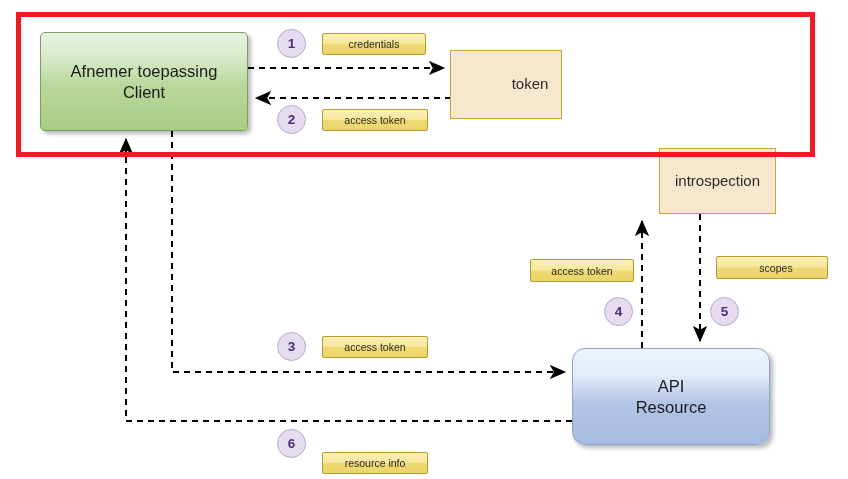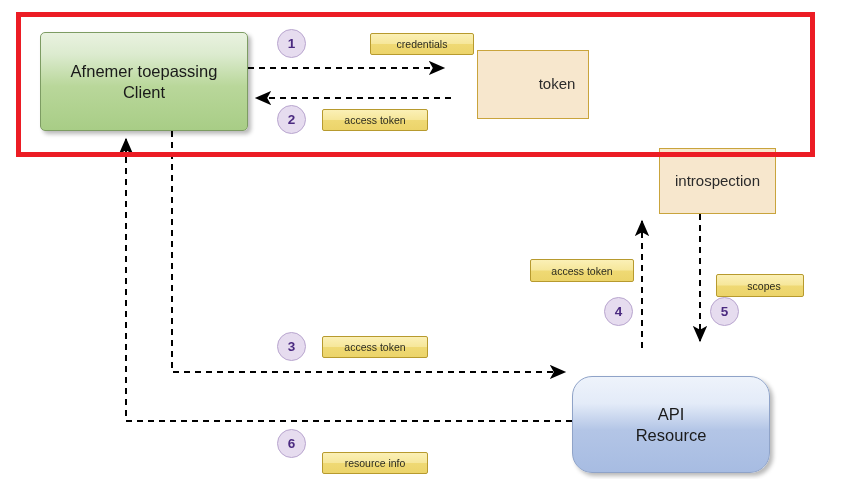--- a/index.html
+++ b/index.html
@@ -48,25 +48,24 @@
   }
   .node-orange {
     border: 1px solid #c8912a;
     border-radius: 12px;
     background: linear-gradient(to bottom, #fdf3d4 0%, #fbe6a4 26%, #f2b426 56%, #eeab18 100%);
     box-shadow: 3px 3px 4px rgba(0,0,0,0.28);
     font-size: 16px;
   }
   .node-blue {
     border: 1px solid #8fa3c8;
-    border-radius: 20px;
+    border-radius: 13px;
     background: linear-gradient(to bottom, #eef3fb 0%, #e3ebf8 28%, #b3c5e6 56%, #a7bce2 100%);
     box-shadow: 3px 3px 4px rgba(0,0,0,0.28);
     font-size: 16.5px;
-    margin-top: 28px;
   }
   .node-tan {
     border: 1px solid #c9a43c;
     background: #f7e7cd;
     font-size: 15px;
     color: #2b2b2b;
   }
 
   
   .msg-label {
@@ -130,43 +129,43 @@
         <path d="M 642 348 L 642 221" marker-end="url(#arrowhead)"></path>
         <path d="M 700 214 L 700 341" marker-end="url(#arrowhead)"></path>
         <path d="M 572 421 L 126 421 L 126 139" marker-end="url(#arrowhead)"></path>
       </g>
   </svg>
 
   <div class="node node-green" id="node-client" style="left: 40px; top: 32px; width: 208px; height: 99px;">
     <span class="node-text" id="label-client">Afnemer toepassing<br>Client</span>
   </div>
 
-  <div class="node node-tan" id="node-token" style="left: 477px; top: 50px; width: 112px; height: 69px; padding-left: 48px;">
+  <div class="node node-tan" id="node-token" style="left: 450px; top: 50px; width: 112px; height: 69px; padding-left: 48px;">
     <span class="node-text" id="label-token">token</span>
   </div>
 
 
   <div class="node node-tan" id="node-introspection" style="left: 612px; top: 148px; width: 117px; height: 66px; margin-left: 47px;">
     <span class="node-text" id="label-introspection">introspection</span>
   </div>
 
   <div class="node node-blue" id="node-api" style="left: 572px; top: 348px; width: 198px; height: 97px;">
     <span class="node-text" id="label-api">API<br>Resource</span>
   </div>
 
   <div id="steps-layer">
       <div class="step-circle" style="left: 277px; top: 29px;">1</div>
-      <div class="msg-label" style="left: 322px; top: 33px; width: 104px; height: 22px; margin-left: 48px;">credentials</div>
+      <div class="msg-label" style="left: 322px; top: 33px; width: 104px; height: 22px;">credentials</div>
       <div class="step-circle" style="left: 277px; top: 105px;">2</div>
       <div class="msg-label" style="left: 322px; top: 109px; width: 106px; height: 22px;">access token</div>
       <div class="step-circle" style="left: 277px; top: 332px;">3</div>
       <div class="msg-label" style="left: 322px; top: 336px; width: 106px; height: 22px;">access token</div>
       <div class="step-circle" style="left: 604px; top: 297px;">4</div>
       <div class="msg-label" style="left: 530px; top: 259px; width: 104px; height: 23px;">access token</div>
       <div class="step-circle" style="left: 710px; top: 297px;">5</div>
-      <div class="msg-label" style="left: 716px; top: 274px; width: 88px; height: 23px; padding-left: 8px;">scopes</div>
+      <div class="msg-label" style="left: 716px; top: 256px; width: 112px; height: 23px; padding-left: 8px;">scopes</div>
       <div class="step-circle" style="left: 277px; top: 429px;">6</div>
       <div class="msg-label" style="left: 322px; top: 452px; width: 106px; height: 22px;">resource info</div>
     </div>
 
   <div id="highlight-box" style="left: 16px; top: 12px; width: 799px; height: 145px; border-color: rgb(236, 28, 36);"></div>
 
 </div>
 
 </body></html>

